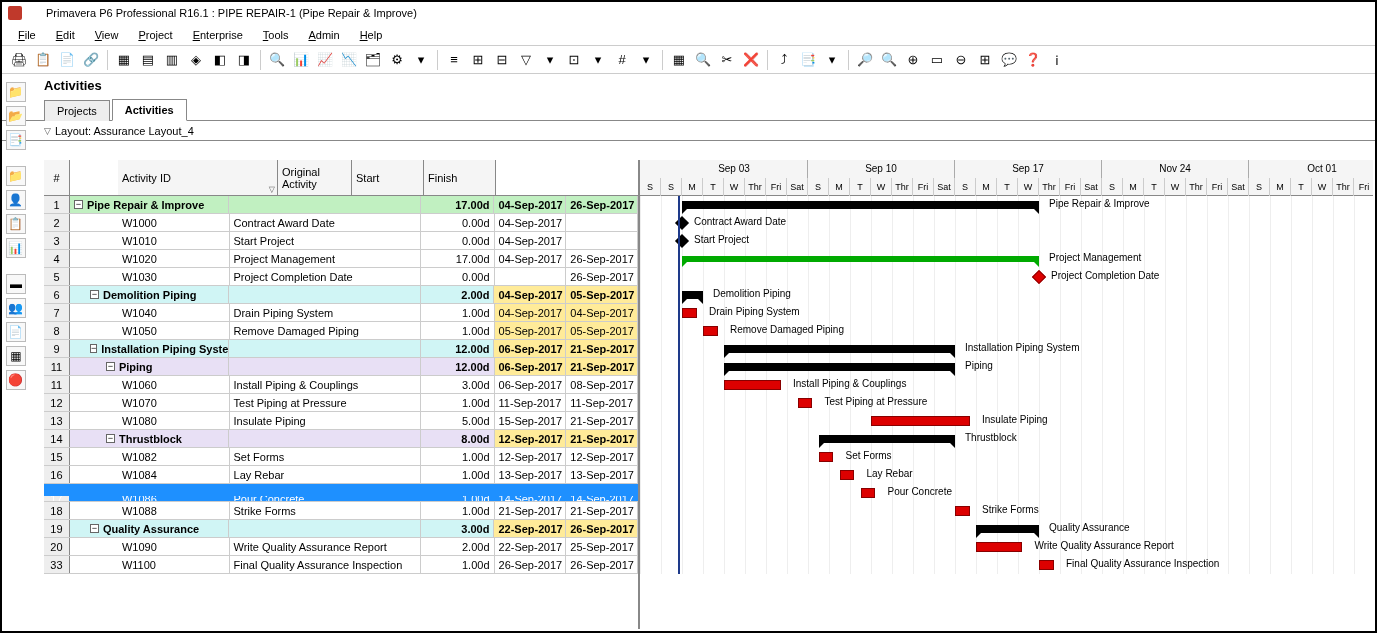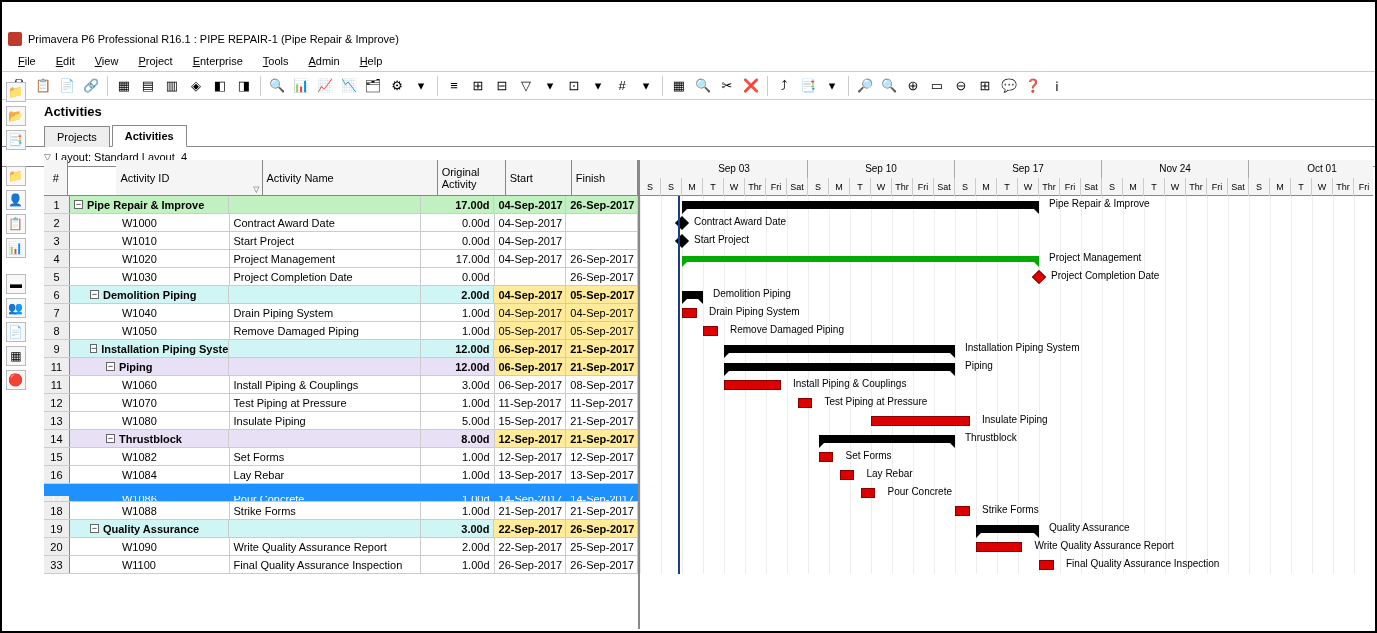--- a/index.html
+++ b/index.html
@@ -1,17 +1,17 @@
 <!DOCTYPE html>
 <html><head>
 <meta charset="utf-8">
 <style>
 * { box-sizing: border-box; margin: 0; padding: 0; font-family: Tahoma, Arial, sans-serif; font-size: 11px; }
 body { background: #fff; width: 1377px; height: 633px; overflow: hidden; border: 2px solid black; position: relative; }
-.title-bar { height: 22px; background: #fff; display: flex; align-items: center; padding: 0 6px; gap: 6px; margin-top: 26px; }
+.title-bar { height: 22px; background: #fff; display: flex; align-items: center; padding: 0 6px; gap: 24px; }
 .app-icon { width: 14px; height: 14px; background: #c0392b; border-radius: 2px; }
 .title-text { font-size: 11px; }
 .menu-bar { height: 22px; display: flex; align-items: center; padding: 0 8px; gap: 4px; border-bottom: 1px solid #ccc; }
 .menu-item { padding: 2px 8px; cursor: default; }
 .menu-item u { text-decoration: underline; }
 .toolbar { height: 28px; display: flex; align-items: center; padding: 0 6px; gap: 2px; border-bottom: 1px solid #ccc; }
 .tbtn { width: 22px; height: 22px; display: flex; align-items: center; justify-content: center; border: 1px solid transparent; cursor: default; font-size: 13px; }
 .tsep { width: 1px; height: 20px; background: #ccc; margin: 0 3px; }
 .section-title { font-weight: bold; font-size: 13px; padding: 4px 10px 4px 42px; }
 .left-dock { position: absolute; left: 4px; top: 80px; width: 24px; display: flex; flex-direction: column; gap: 4px; }
@@ -166,34 +166,33 @@
   </div>
 
 <div class="tab-bar">
   <div class="tab">Projects</div>
   <div class="tab active">Activities</div>
 </div>
 
 <div class="layout-bar">
   <div class="layout-left">
     <span class="chev">▽</span>
-    <span>Layout: Standard Layout_4</span>
+    <span>Layout: Assurance Layout_4</span>
   </div>
 </div>
 
 <div class="main">
   <div class="left-spacer"></div>
   <div class="grid-pane">
     <div class="hdr-row">
       <div class="hdr-cell col-num">#</div>
       <div class="hdr-cell col-id">
           <span>Activity ID</span>
           <span class="sort">▽</span>
         </div>
-      <div class="hdr-cell col-name">Activity Name</div>
       <div class="hdr-cell col-dur">Original Activity</div>
       <div class="hdr-cell col-start">Start</div>
       <div class="hdr-cell col-finish">Finish</div>
     </div>
     <div class="data-rows" id="data-rows">
         <div class="row lvl0">
           <div class="cell c-num">1</div>
           <div class="cell c-id indent0"><span class="exp">−</span>Pipe Repair &amp; Improve</div>
           <div class="cell c-name"></div>
           <div class="cell c-dur">17.00d</div>

